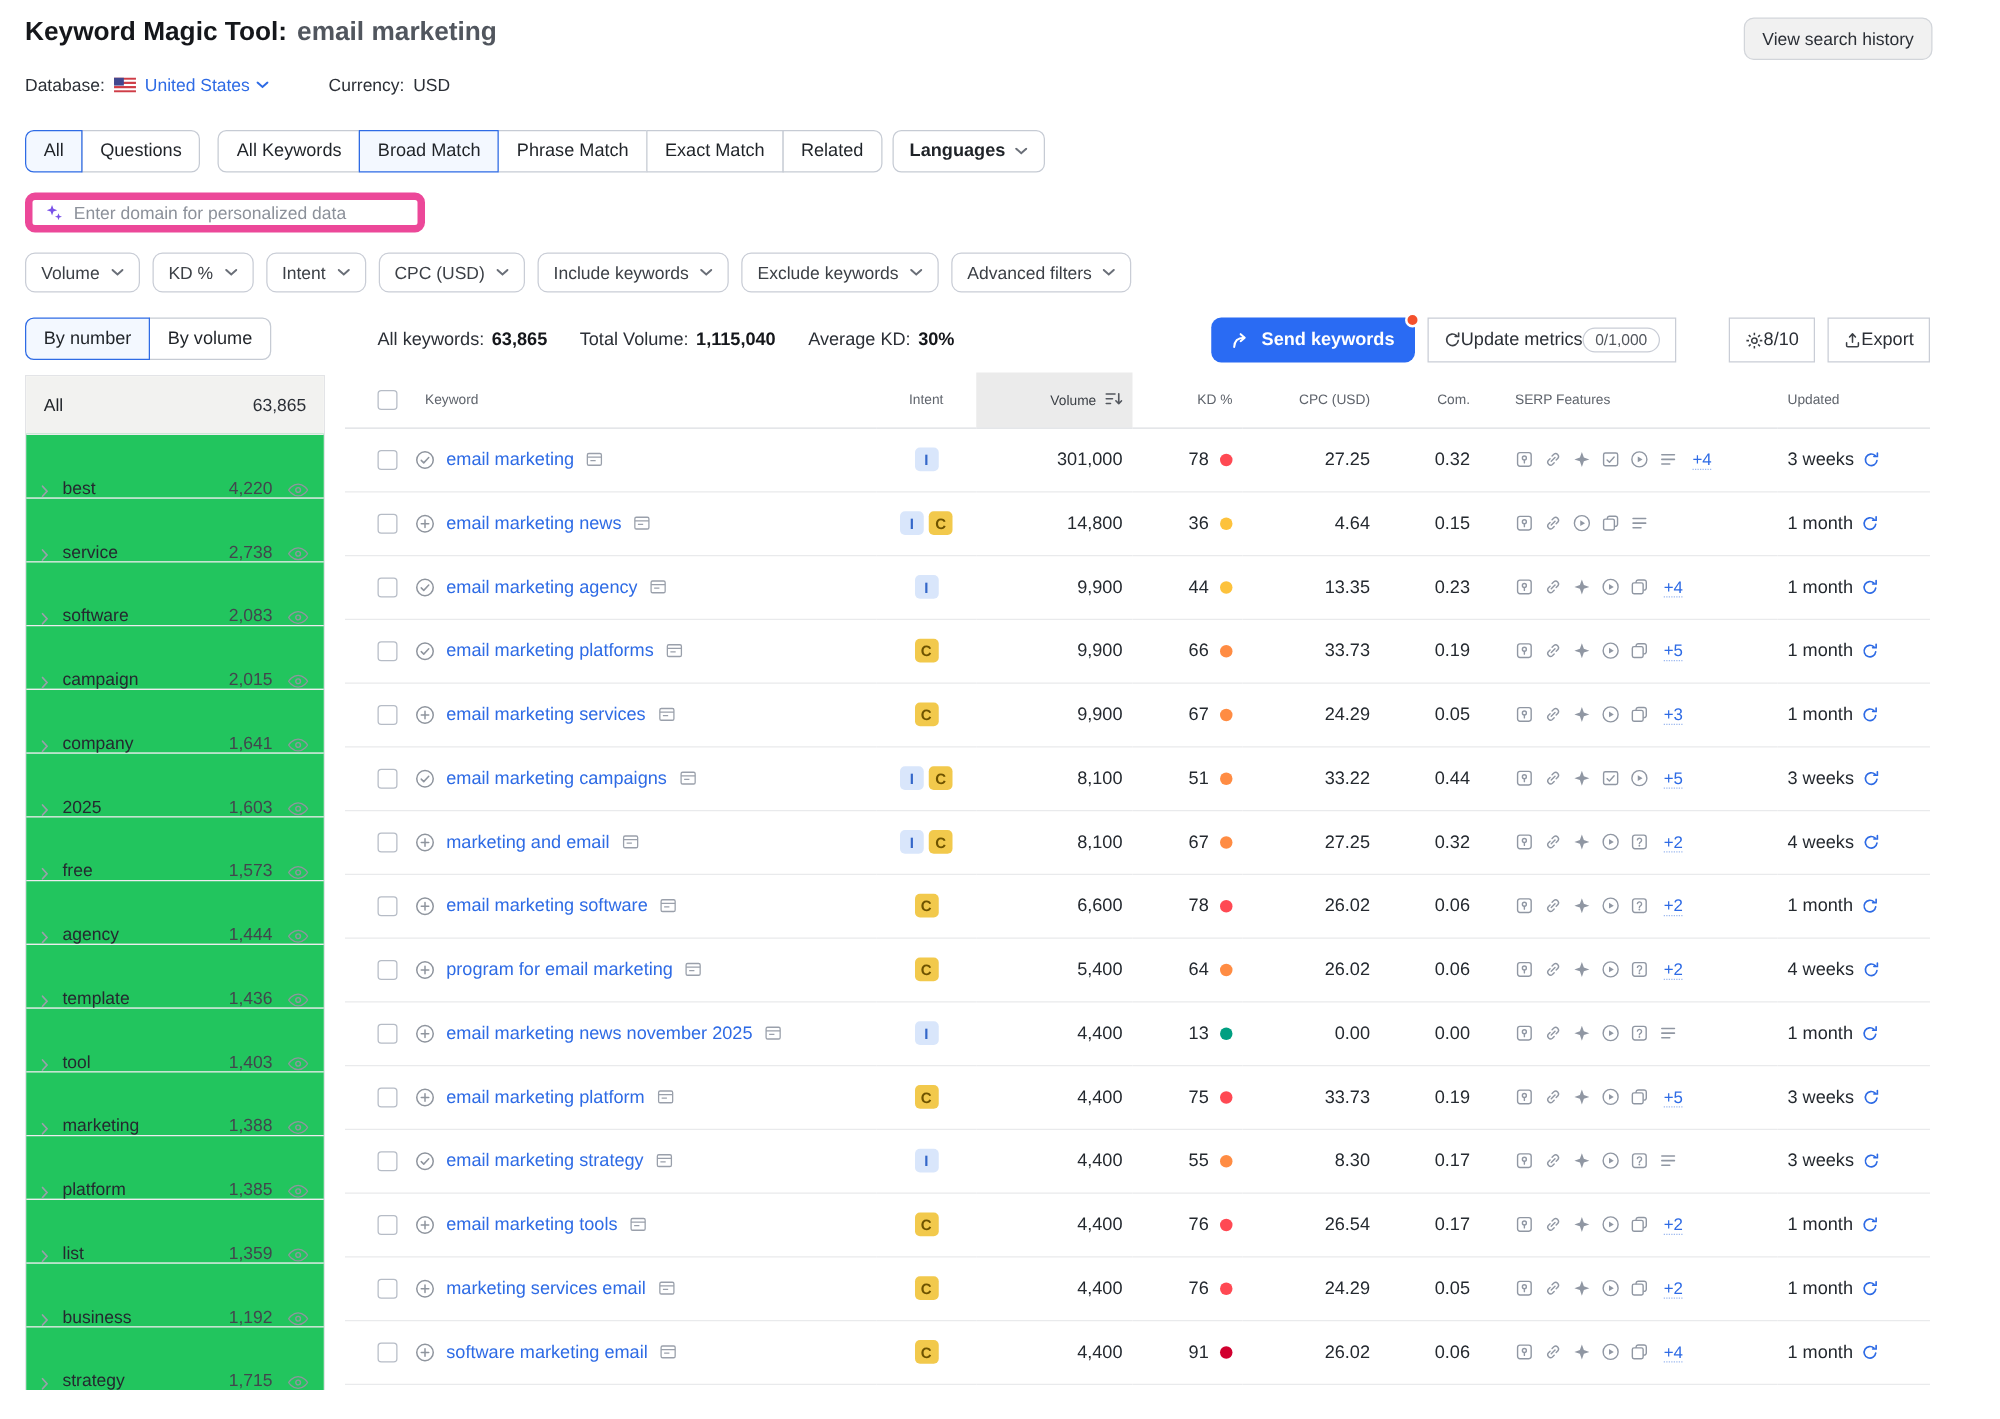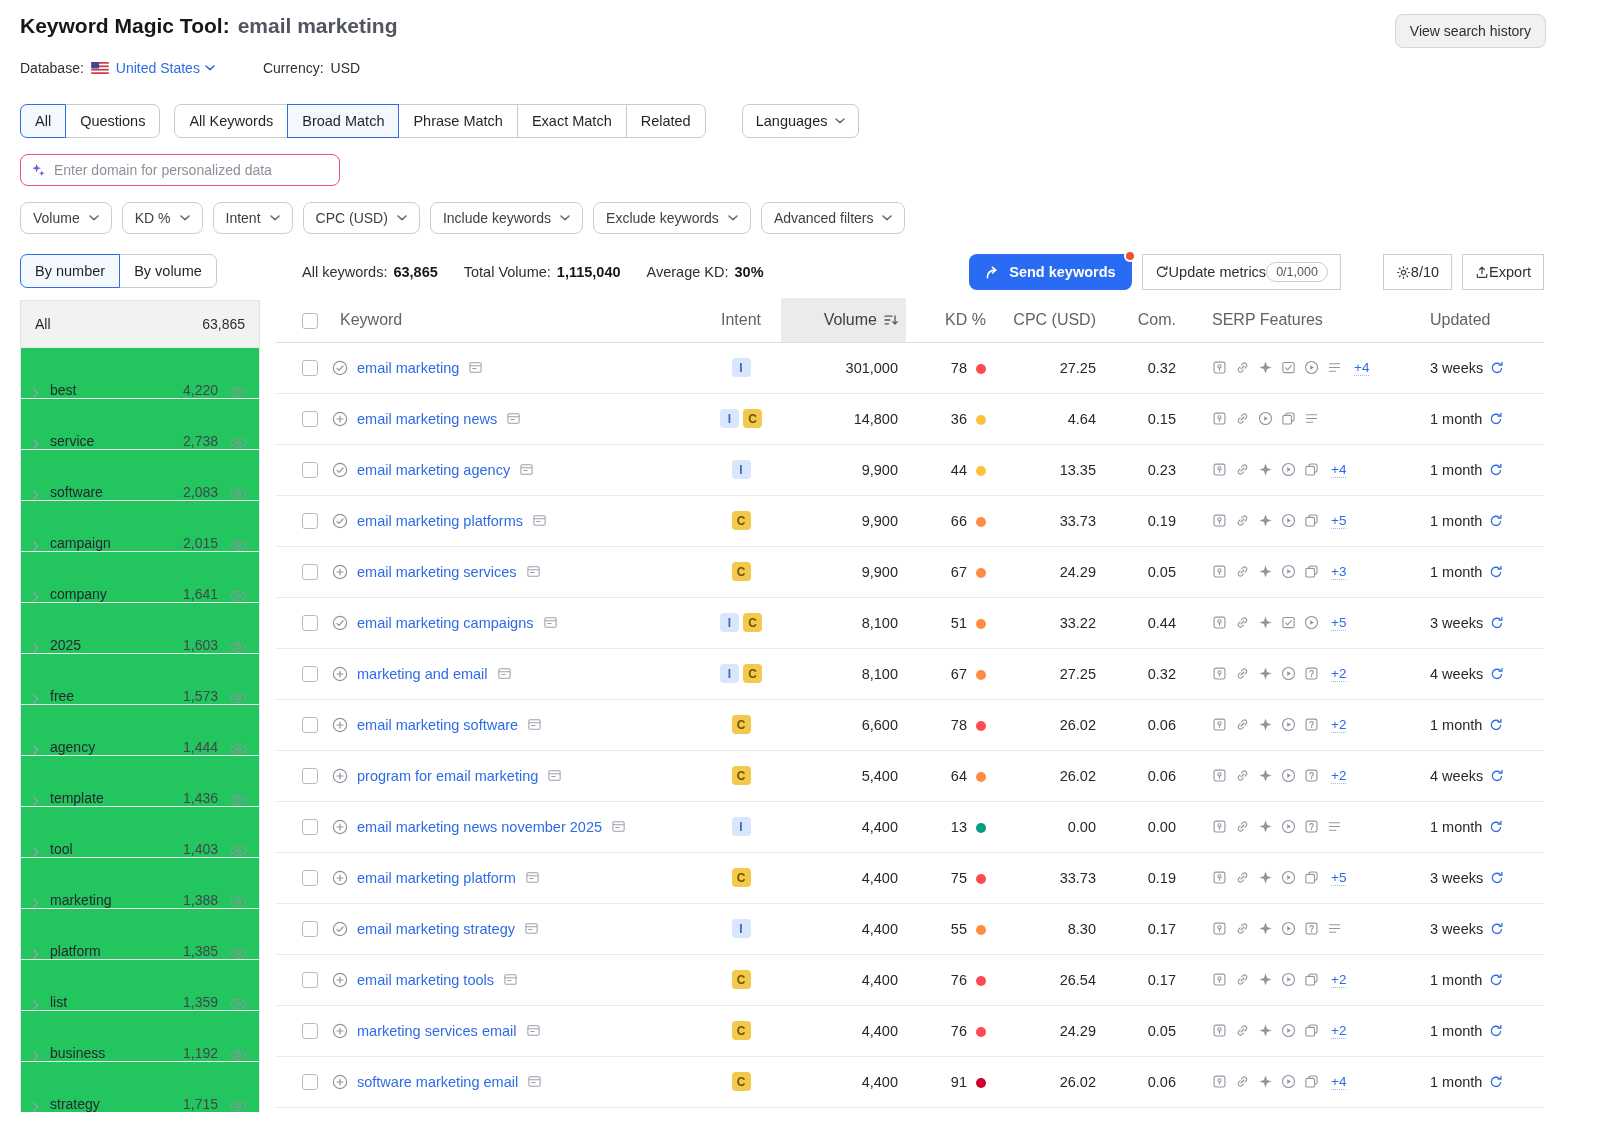--- a/index.html
+++ b/index.html
@@ -32,30 +32,30 @@
   .seg-btn {
     font-family:inherit; font-size:14.5px; color:#1f2328; background:#fff;
     border:1px solid #c6cbd4; height:34px; padding:0 14px; cursor:pointer; position:relative;
   }
   .seg-btn + .seg-btn { margin-left:-1px; }
   .seg-btn:first-child { border-radius:7px 0 0 7px; }
   .seg-btn:last-child { border-radius:0 7px 7px 0; }
   .seg-btn:only-child { border-radius:7px; }
   .seg-sel { border-color:#2e6be5; background:#f3f8ff; z-index:2; }
   .lang-btn {
-    margin-left:36px; font-family:inherit; font-size:14.5px; color:#1f2328; background:#fff;
+    margin-left:8px; font-family:inherit; font-size:14.5px; color:#1f2328; background:#fff;
     border:1px solid #c6cbd4; height:34px; padding:0 13px; border-radius:7px; cursor:pointer;
-    display:inline-flex; align-items:center; gap:8px;
+    display:inline-flex; align-items:center; gap:8px;font-weight:bold;
   }
   .chev { color:#6a6f78; }
 
   
   .domain-row { margin-top:16px; }
   .domain-box {
-    width:320px; height:32px; border:1px solid #ec4899; border-radius:8px;
+    width:320px; height:32px; border:6px solid #ec4899; border-radius:8px;
     display:flex; align-items:center; gap:8px; padding:0 10px;
   }
   .domain-box input {
     border:none; outline:none; flex:1; font-family:inherit; font-size:14px; color:#2b2f36;
   }
   .domain-box input::placeholder { color:#8c919a; }
   .sparkle { color:#7a52e8; }
 
   
   .filters-row { margin-top:16px; display:flex; gap:10px; }
@@ -109,21 +109,21 @@
   .tool-btn .ic { color:#3c4046; }
   .quota-pill {
     border:1px solid #c9cdd6; border-radius:999px; font-size:12.5px; color:#53575e;
     padding:2px 9px; background:#fff;
   }
   .gear-btn { margin-left:32px; }
 
   
   table { width:100%; border-collapse:collapse; table-layout:fixed; margin-top:8px; }
   thead th {
-    font-weight:normal; font-size:16px; color:#5f646c; height:44px;
+    font-weight:normal; font-size:11px; color:#5f646c; height:44px;
     border-bottom:1px solid #dcdee2; text-align:left; vertical-align:middle; padding:0 8px;
   }
   th.th-vol { background:#ebebeb; color:#3c4046; text-align:right; }
   th.th-vol .ic { margin-left:7px; vertical-align:-1px; color:#53575e; }
   th.th-num, td.c-num { text-align:right; }
   th.th-upd, td.c-upd { text-align:left; }
   th.th-int { text-align:center; }
   th.th-serp { padding-left:28px; }
   col.col-cb { width:56px; }
   col.col-int { width:80px; }

